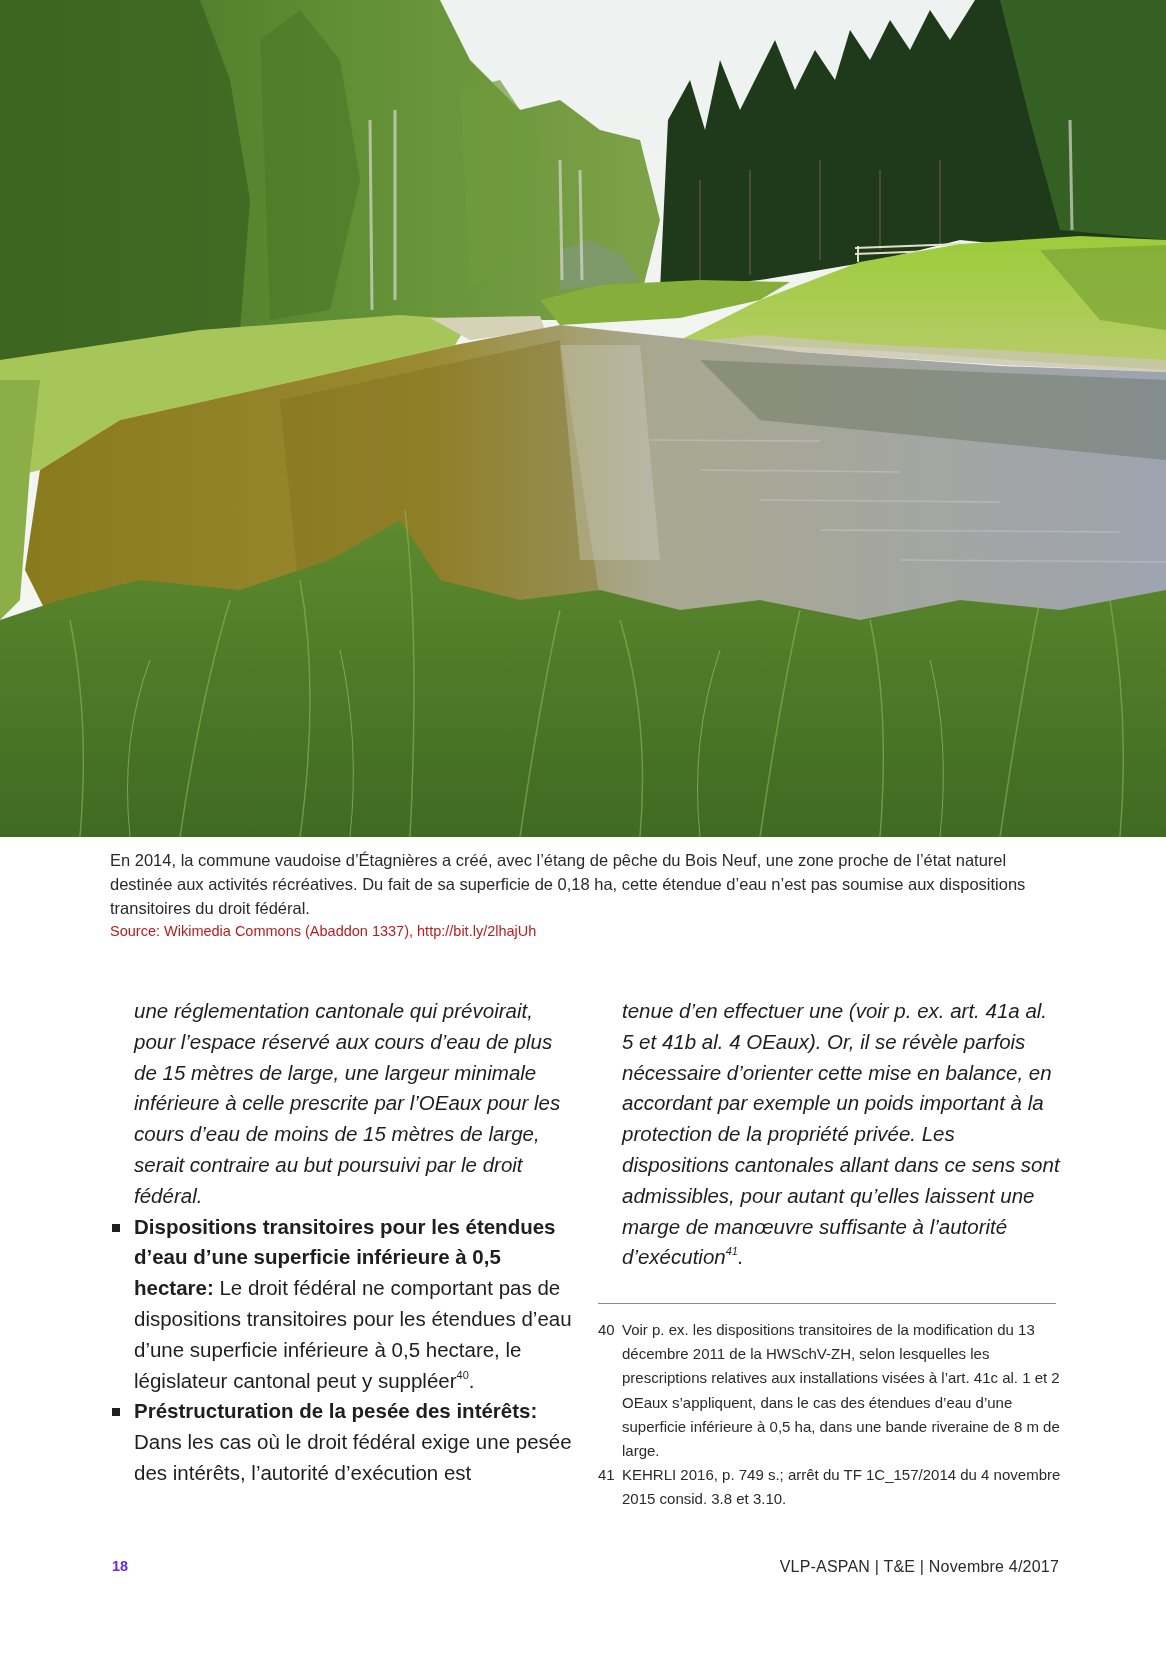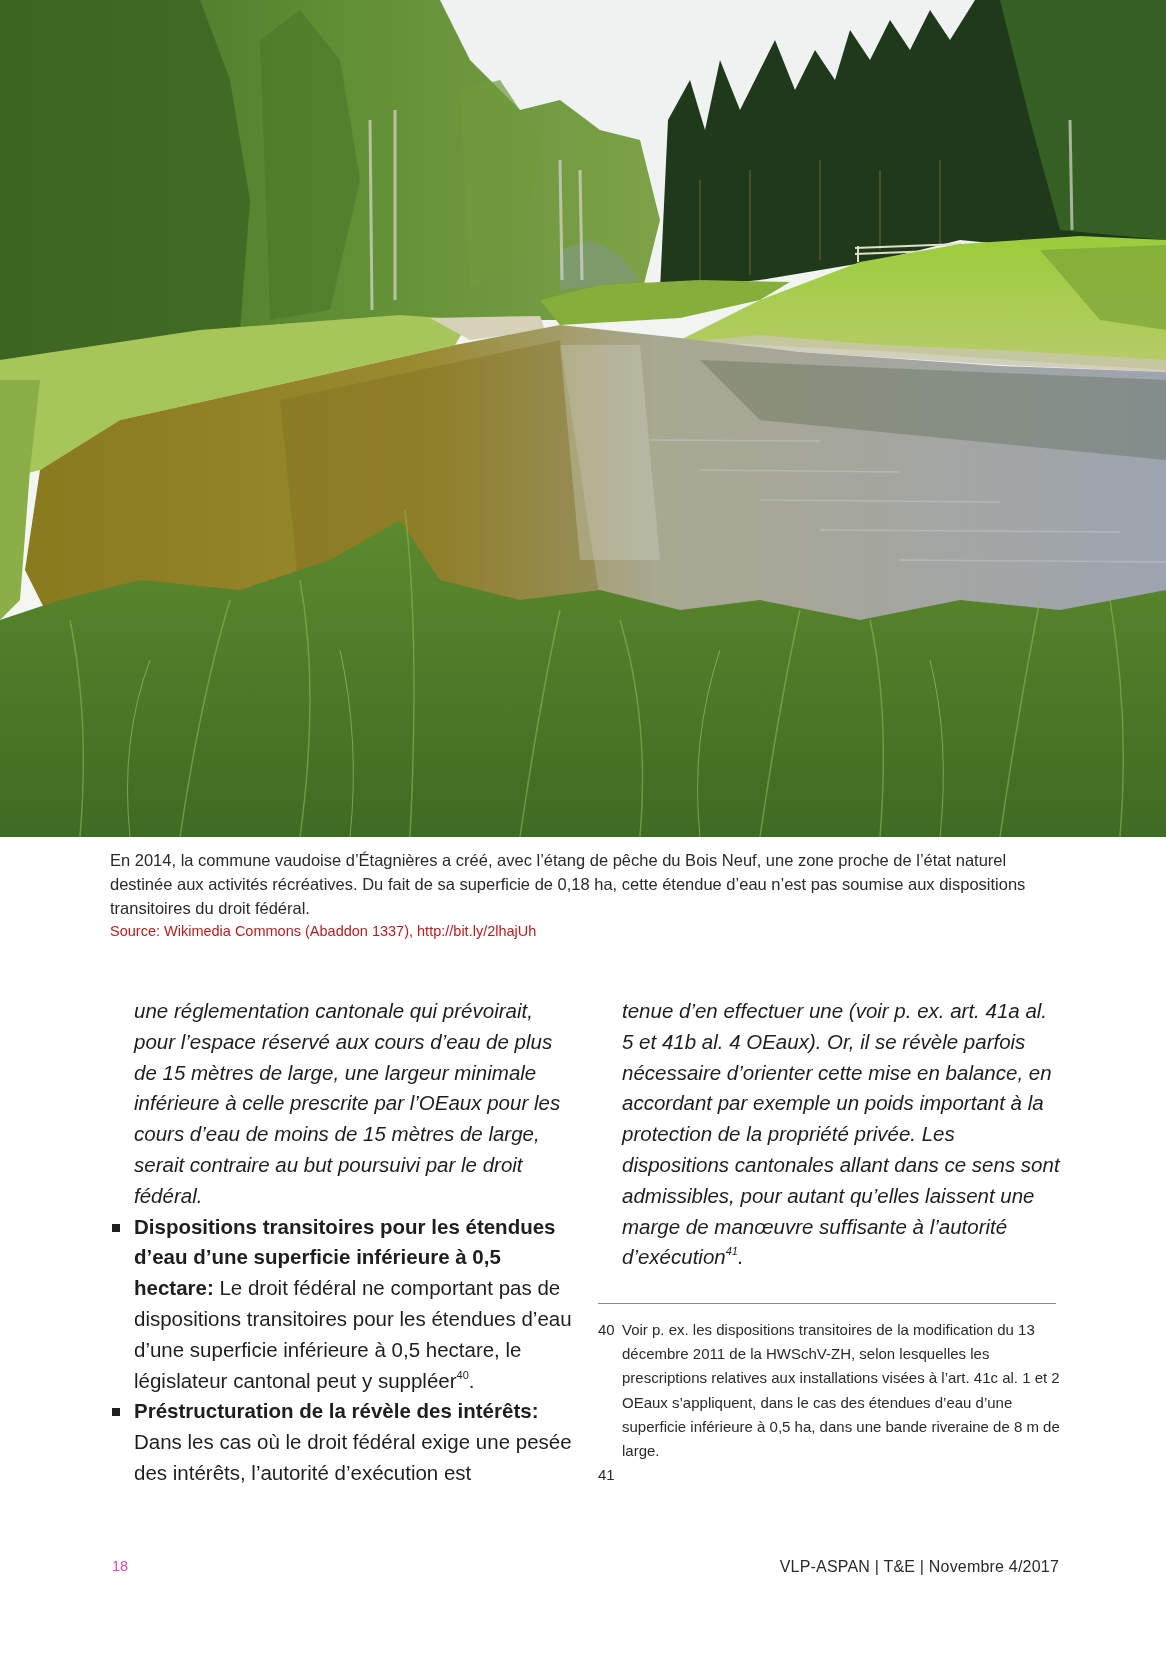--- a/index.html
+++ b/index.html
@@ -107,22 +107,22 @@
     .fn .num {
       position: absolute;
       left: 0;
       top: 0;
     }
     .footer-page {
       position: absolute;
       left: 112px;
       top: 1558px;
       font-size: 14.5px;
-      font-weight: normal;
-      color: #ec4899;
+      font-weight: bold;
+      color: #6d28d9;
     }
     .footer-right {
       position: absolute;
       right: 107px;
       top: 1558px;
       font-size: 16px;
       color: #2a2a2a;
       letter-spacing: 0.2px;
     }
   </style>
@@ -247,34 +247,35 @@
 
 <div class="col col-left">
   <p>une réglementation cantonale qui prévoirait, pour l’espace réservé aux cours d’eau de plus de 15 mètres de large, une largeur minimale inférieure à celle prescrite par l’OEaux pour les cours d’eau de moins de 15 mètres de large, serait contraire au but poursuivi par le droit fédéral.</p>
   <div class="bullet">
     <span class="mark"></span>
     <strong>Dispositions transitoires pour les étendues d’eau d’une superficie inférieure à 0,5 hectare:</strong>
     <span>Le droit fédéral ne comportant pas de dispositions transitoires pour les étendues d’eau d’une superficie inférieure à 0,5 hectare, le législateur cantonal peut y suppléer</span><sup>40</sup><span>.</span>
   </div>
   <div class="bullet">
     <span class="mark"></span>
-    <strong>Préstructuration de la révèle des intérêts:</strong>
+    <strong>Préstructuration de la pesée des intérêts:</strong>
     <span>Dans les cas où le droit fédéral exige une pesée des intérêts, l’autorité d’exécution est</span>
   </div>
 </div>
 
 <div class="col col-right">
   <p><span>tenue d’en effectuer une (voir p. ex. art. 41a al. 5 et 41b al. 4 OEaux). Or, il se révèle parfois nécessaire d’orienter cette mise en balance, en accordant par exemple un poids important à la protection de la propriété privée. Les dispositions cantonales allant dans ce sens sont admissibles, pour autant qu’elles laissent une marge de manœuvre suffisante à l’autorité d’exécution</span><sup>41</sup><span>.</span></p>
 </div>
 
 <div class="fn-rule"></div>
 <div class="footnotes">
   <p class="fn">
     <span class="num">40</span>
     <span>Voir p. ex. les dispositions transitoires de la modification du 13 décembre 2011 de la HWSchV-ZH, selon lesquelles les prescriptions relatives aux installations visées à l’art. 41c al. 1 et 2 OEaux s’appliquent, dans le cas des étendues d’eau d’une superficie inférieure à 0,5 ha, dans une bande riveraine de 8 m de large.</span>
   </p>
   <p class="fn">
     <span class="num">41</span>
+    <span>KEHRLI 2016, p. 749 s.; arrêt du TF 1C_157/2014 du 4 novembre 2015 consid. 3.8 et 3.10.</span>
   </p>
 </div>
 
 <div class="footer-page">18</div>
 <div class="footer-right">VLP-ASPAN | T&amp;E | Novembre 4/2017</div>
 
 </body></html>

